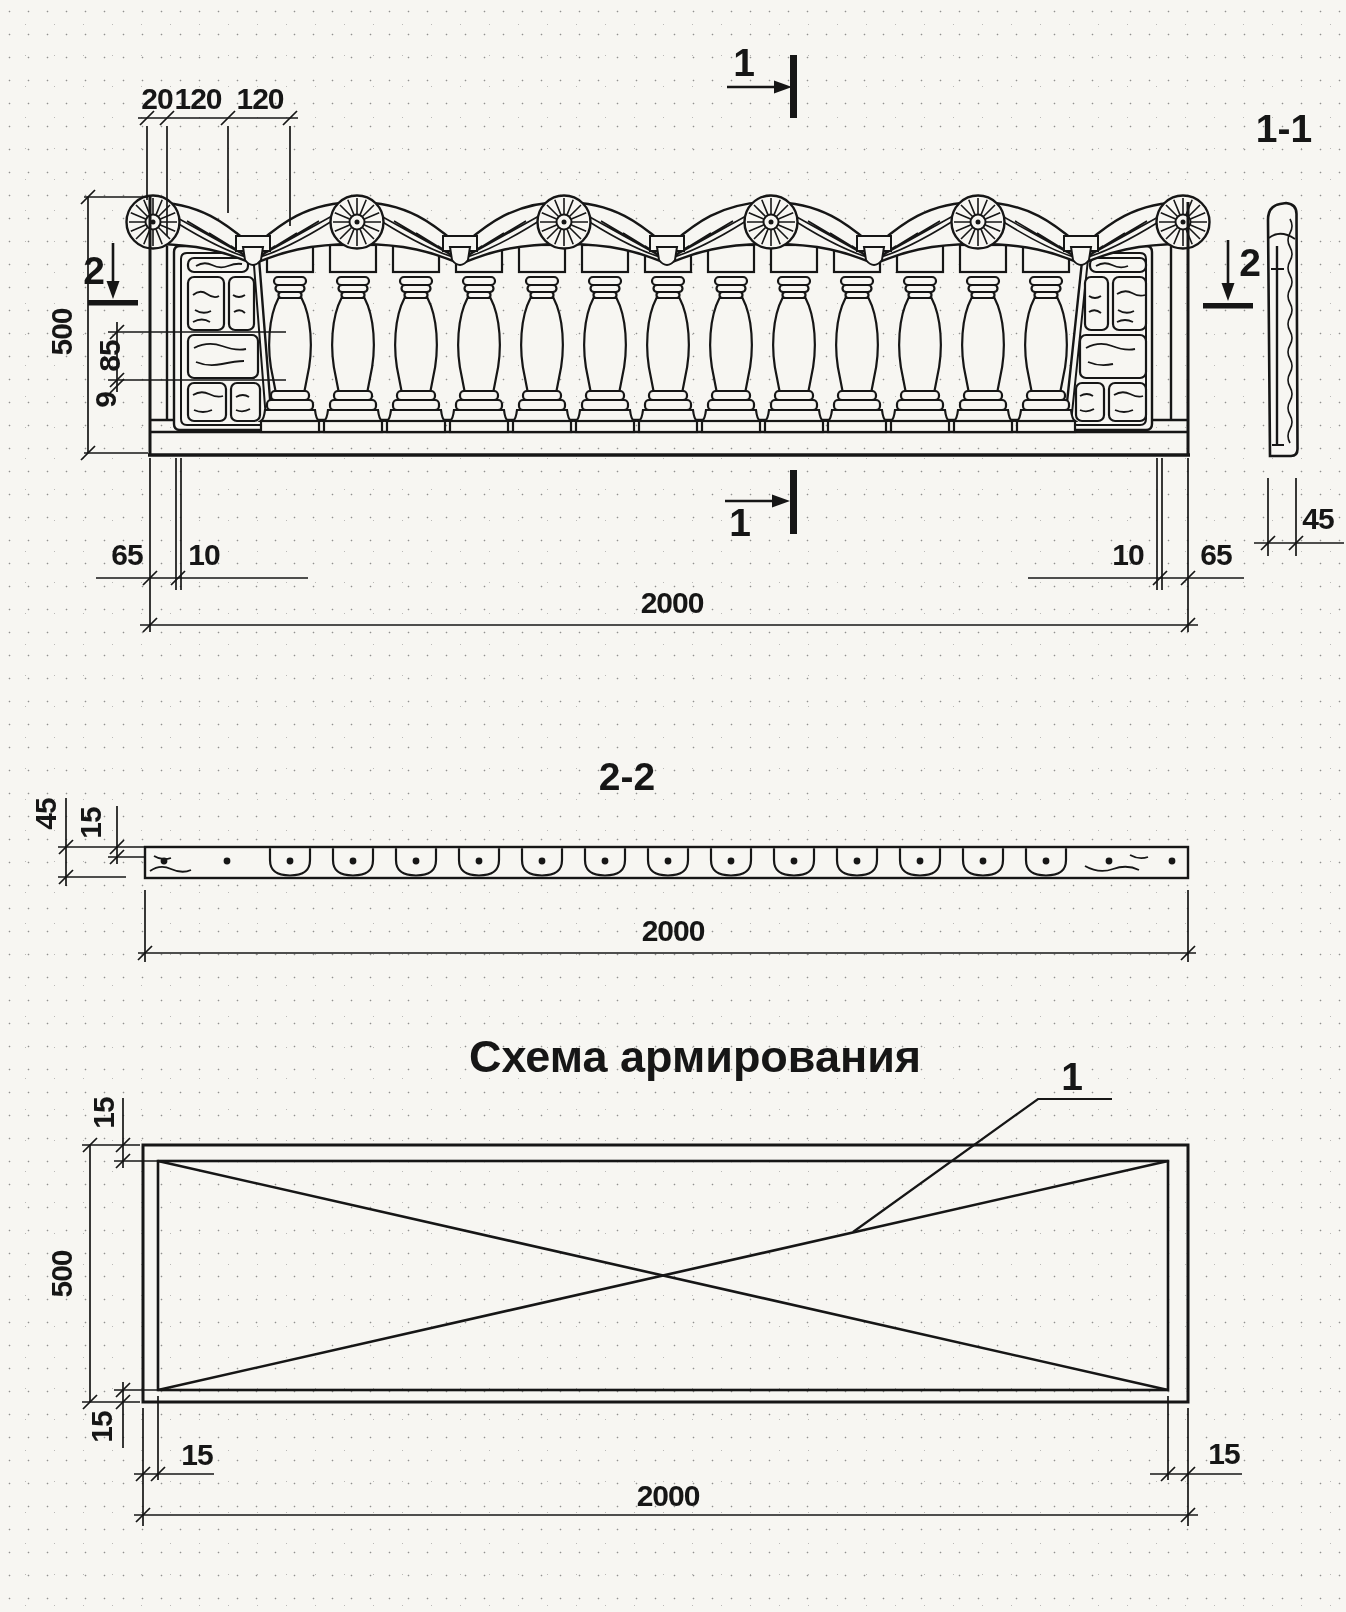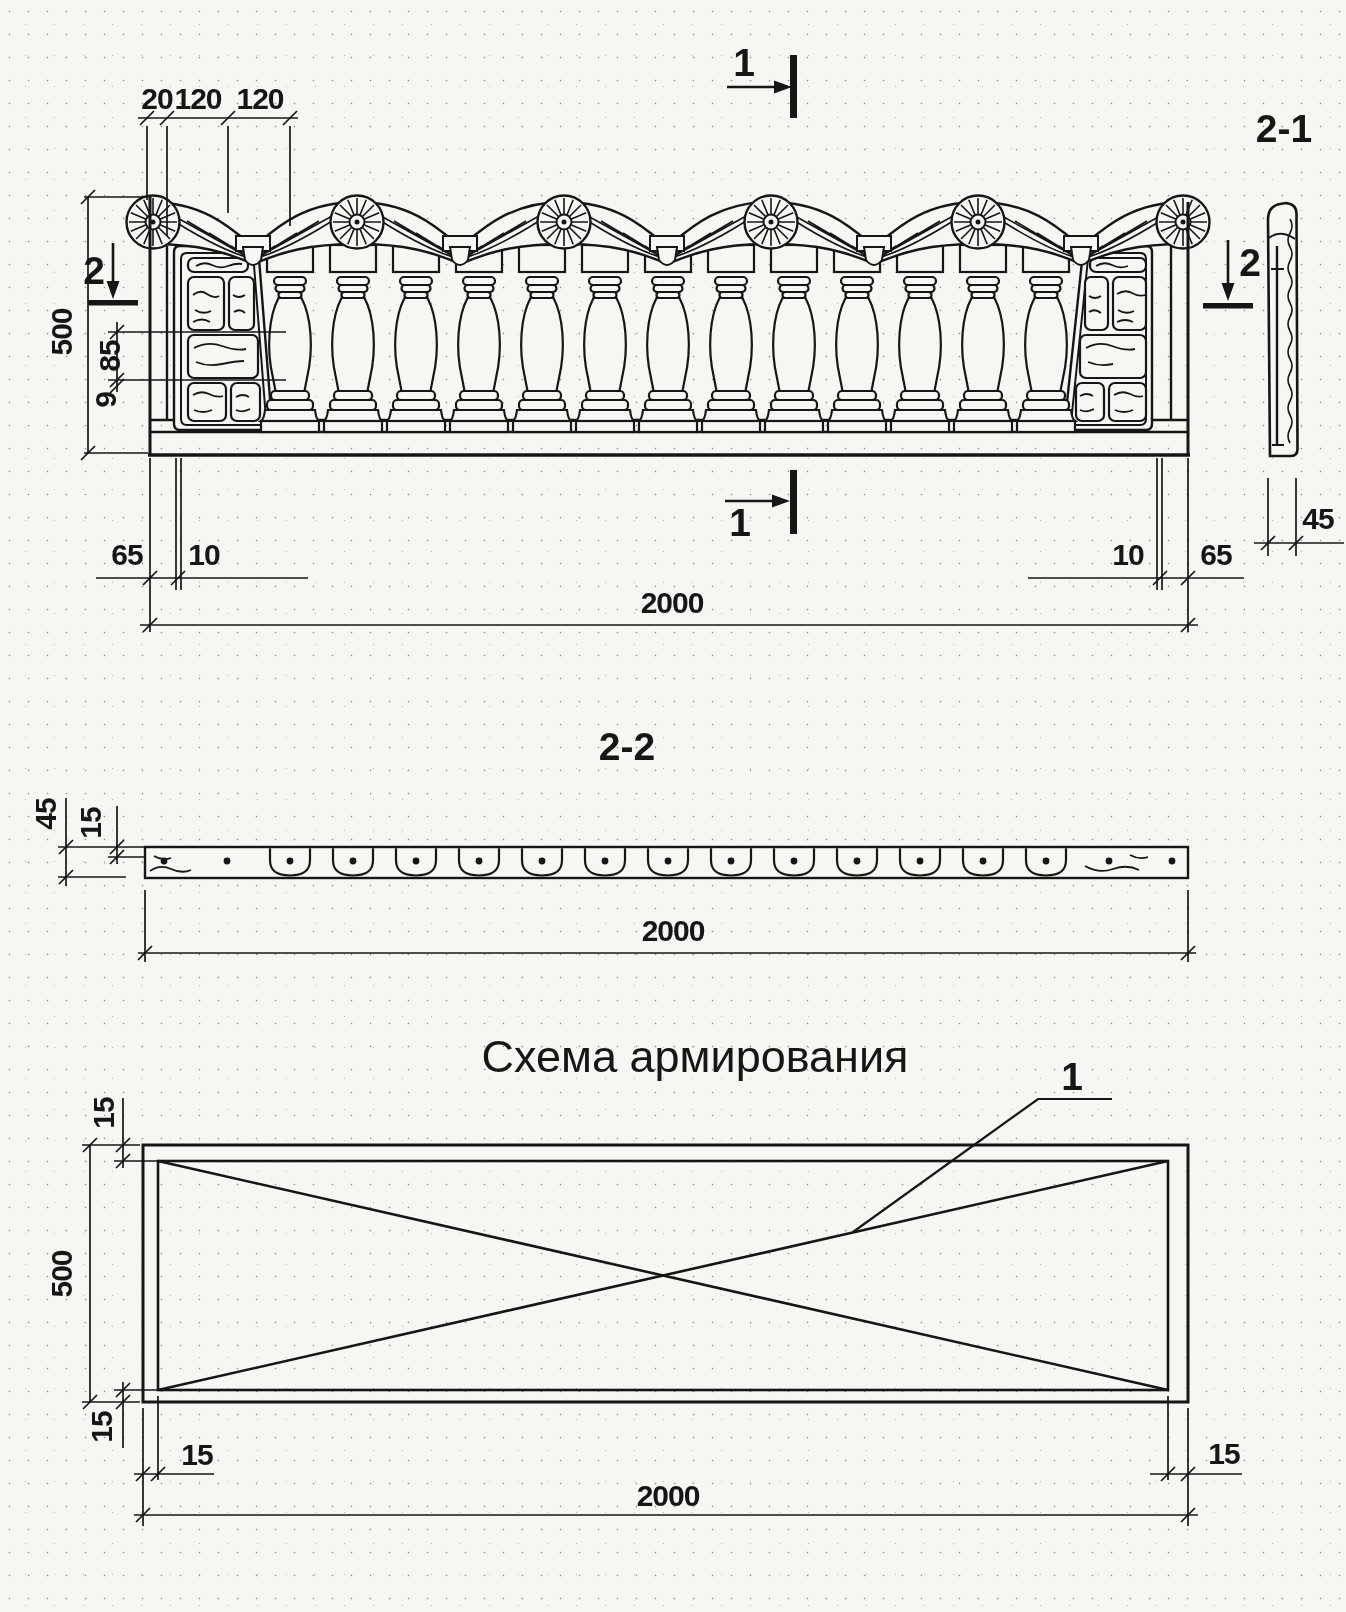--- a/index.html
+++ b/index.html
@@ -14,21 +14,21 @@
     font-family:"Liberation Sans",sans-serif;
   }
   #linework{position:absolute;left:0;top:0}
   .lb{
     position:absolute;transform:translate(-50%,-50%);
     font:600 30px/1 "Liberation Sans",sans-serif;color:#161616;
     letter-spacing:-1px;white-space:nowrap;
   }
   .r{transform:translate(-50%,-50%) rotate(-90deg)}
   .big{font-size:39px;font-weight:700;letter-spacing:0}
-  .title{font-size:45px;font-weight:400;letter-spacing:0}
+  .title{font-size:45px;font-weight:700;letter-spacing:0}
 </style>
 </head>
 <body>
 
 <div id="stage">
 
 <svg id="linework" width="1346" height="1612" viewBox="0 0 1346 1612">
   <defs>
     <path id="tk" d="M-7,7 L7,-7"></path>
     <g id="bal" fill="#f7f6f2" stroke="#161616" stroke-width="2.2">
@@ -285,35 +285,35 @@
       <use href="#tk" x="143" y="1515"></use>
           <use href="#tk" x="1188" y="1515"></use>
     </g>
   </g>
 </svg>
 
 <div class="lb" style="left:157px;top:99px">20</div>
 <div class="lb" style="left:198px;top:99px">120</div>
 <div class="lb" style="left:260px;top:99px">120</div>
 <div class="lb big" style="left:744px;top:62px">1</div>
-<div class="lb big" style="left:1284px;top:128px">2-1</div>
+<div class="lb big" style="left:1284px;top:128px">1-1</div>
 <div class="lb r" style="left:62px;top:332px">500</div>
 <div class="lb big" style="left:94px;top:270px">2</div>
 <div class="lb r" style="left:110px;top:356px">85</div>
 <div class="lb r" style="left:106px;top:400px">9</div>
 <div class="lb big" style="left:1250px;top:262px">2</div>
 <div class="lb" style="left:127px;top:555px">65</div>
 <div class="lb" style="left:204px;top:555px">10</div>
 <div class="lb" style="left:1128px;top:555px">10</div>
 <div class="lb" style="left:1216px;top:555px">65</div>
 <div class="lb" style="left:1318px;top:519px">45</div>
 <div class="lb" style="left:672px;top:603px">2000</div>
 <div class="lb big" style="left:740px;top:522px">1</div>
 
-<div class="lb big" style="left:627px;top:746px">2-2</div>
+<div class="lb big" style="left:627px;top:776px">2-2</div>
 <div class="lb r" style="left:46px;top:814px">45</div>
 <div class="lb r" style="left:91px;top:823px">15</div>
 <div class="lb" style="left:673px;top:931px">2000</div>
 
 <div class="lb title" style="left:695px;top:1056px">Схема армирования</div>
 <div class="lb big" style="left:1072px;top:1076px">1</div>
 <div class="lb r" style="left:104px;top:1113px">15</div>
 <div class="lb r" style="left:62px;top:1274px">500</div>
 <div class="lb r" style="left:102px;top:1427px">15</div>
 <div class="lb" style="left:197px;top:1455px">15</div>

